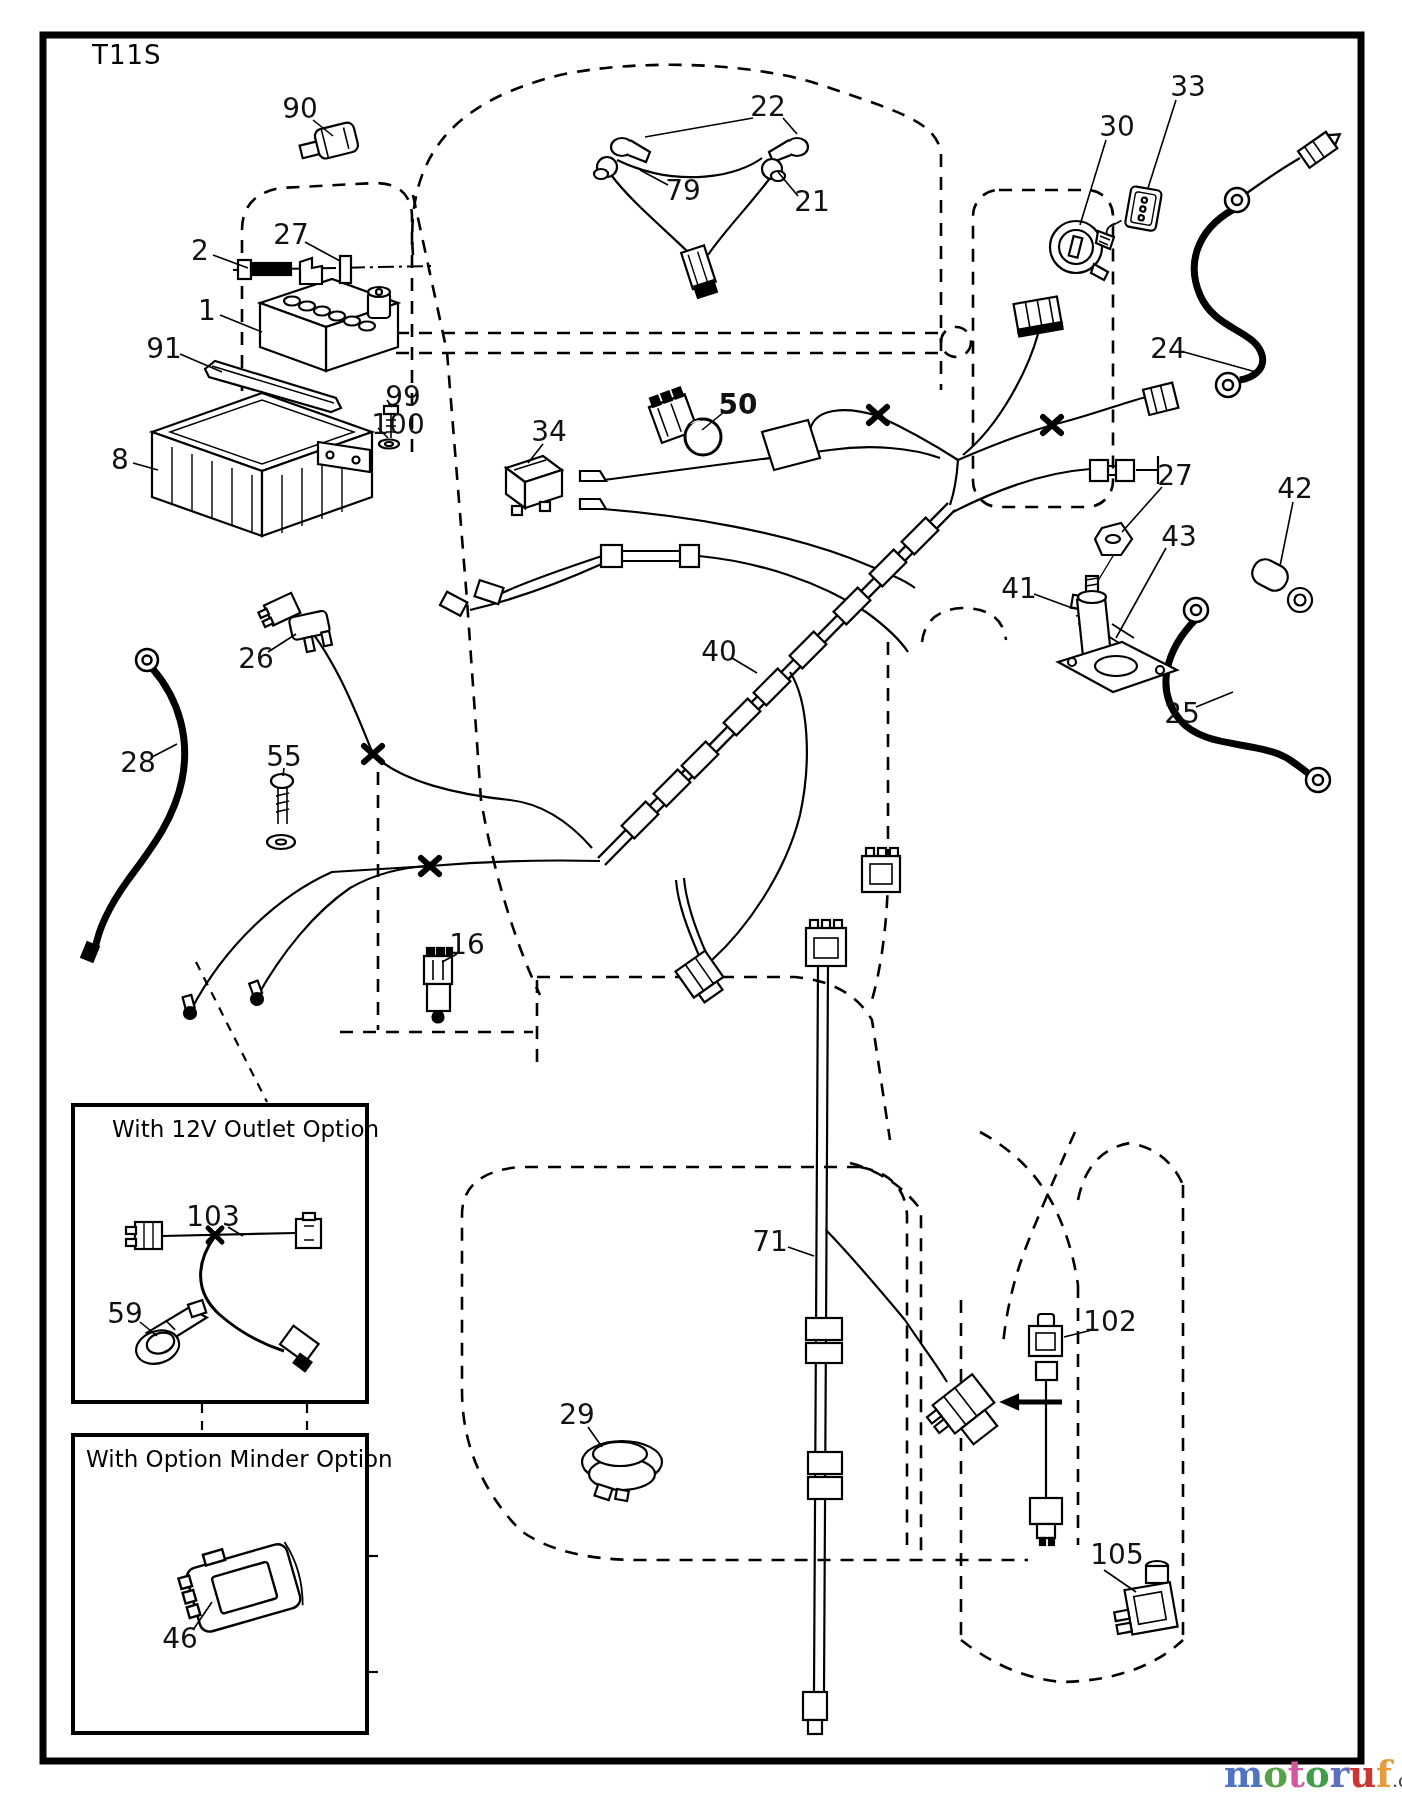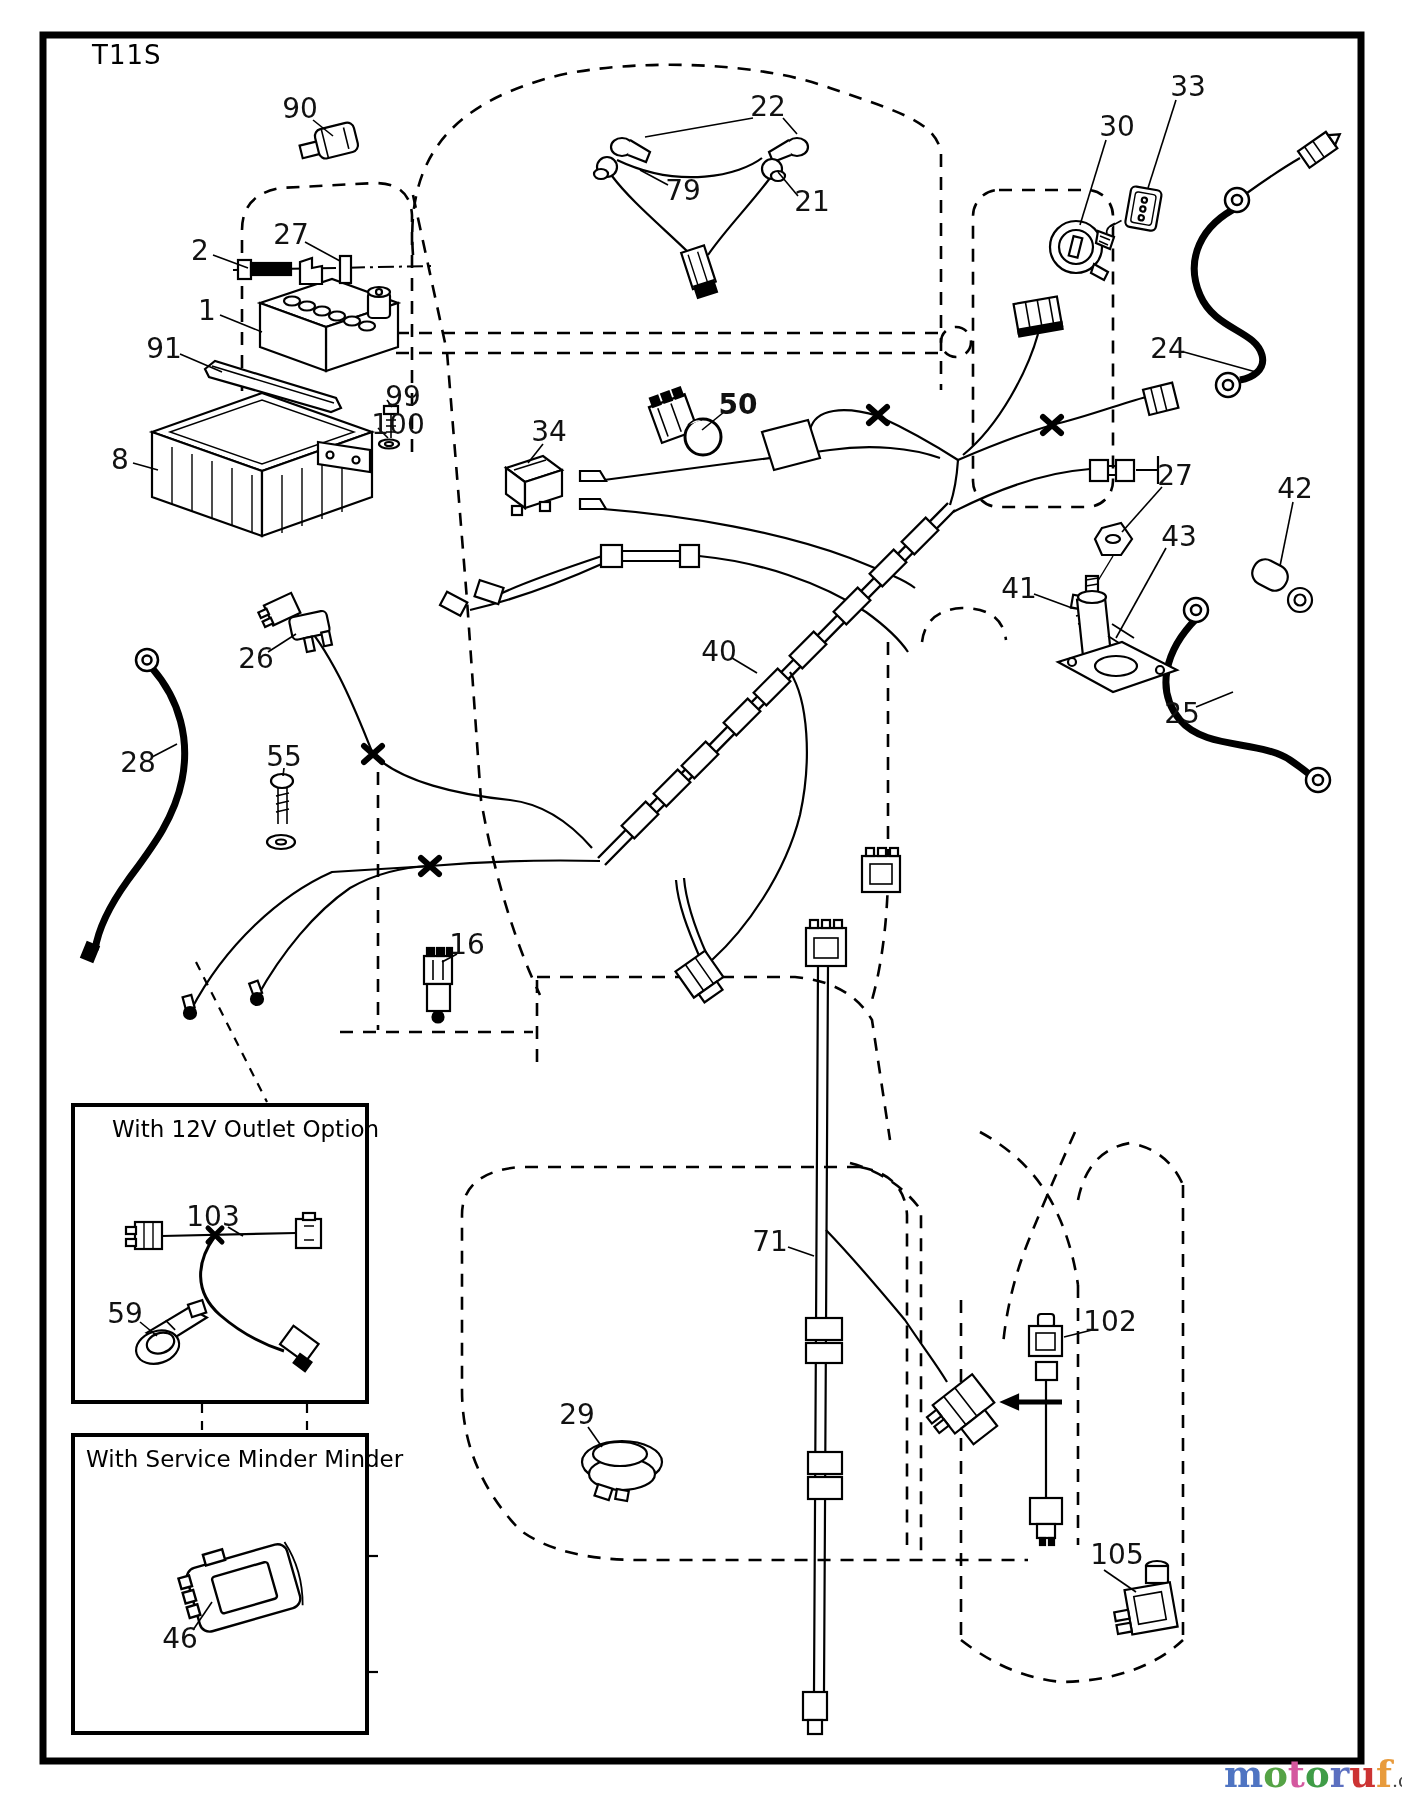--- a/index.html
+++ b/index.html
@@ -511,17 +511,17 @@
         <text x="577" y="1416" text-anchor="middle" dominant-baseline="middle" class="lbl">29</text>
         <text x="1110" y="1323" text-anchor="middle" dominant-baseline="middle" class="lbl">102</text>
         <text x="1117" y="1556" text-anchor="middle" dominant-baseline="middle" class="lbl">105</text>
         <text x="180" y="1640" text-anchor="middle" dominant-baseline="middle" class="lbl">46</text>
       </g>
 </svg>
 
 <div class="code-label">T11S</div>
 
 <div class="inset-title t1">With 12V Outlet Option</div>
-<div class="inset-title t2">With Service Minder Minder</div>
+<div class="inset-title t2">With Option Minder Option</div>
 
 <div class="logo"><span id="logo-letters"><span style="color: rgb(79, 116, 194);">m</span><span style="color: rgb(85, 163, 69);">o</span><span style="color: rgb(212, 88, 159);">t</span><span style="color: rgb(63, 156, 71);">o</span><span style="color: rgb(91, 111, 192);">r</span><span style="color: rgb(204, 51, 51);">u</span><span style="color: rgb(232, 155, 60);">f</span></span><span class="suffix">.de</span></div>
 
 </div>
 
 </body></html>

